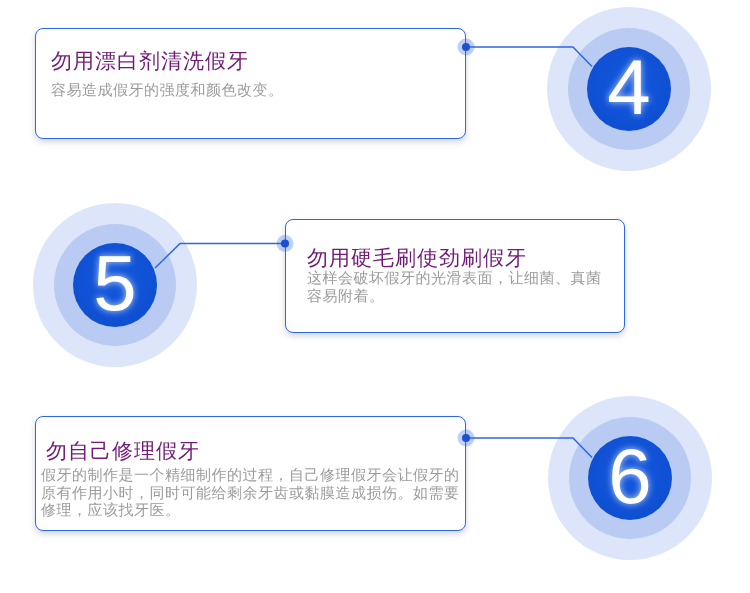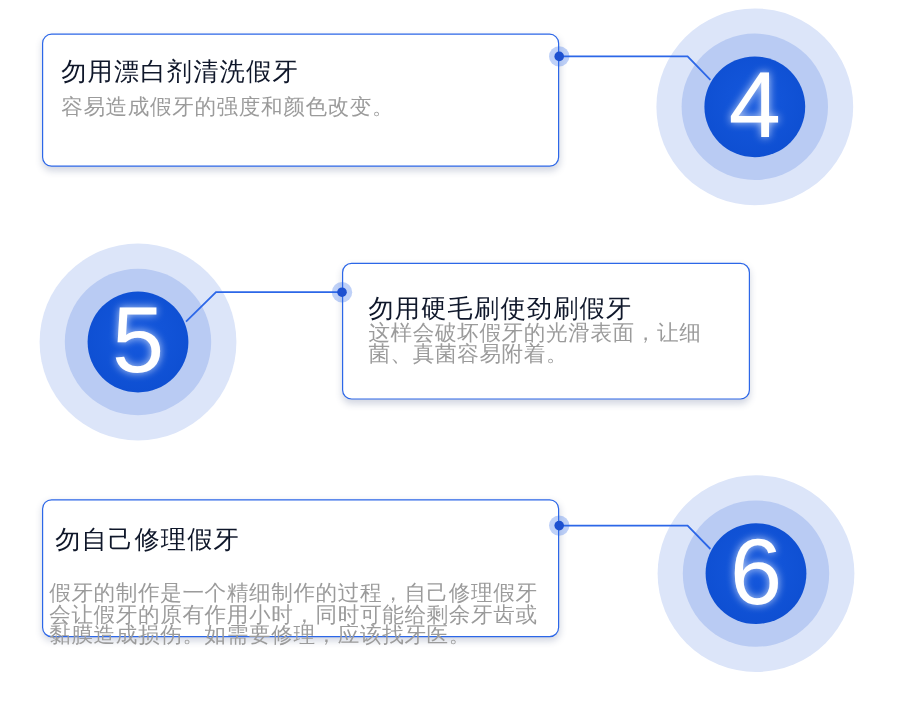--- a/index.html
+++ b/index.html
@@ -35,34 +35,34 @@
   .rings-s6 { left:548px; top:396px; }
 
   
   .card {
     position:absolute; background:#ffffff;
     border:1.5px solid #2c67e8; border-radius:8px;
     box-shadow:0 3px 6px rgba(50,70,120,0.22);
     box-sizing:border-box; z-index:2;
   }
   .card-title {
-    color:#0f172a; font-size:21px; font-weight:500; letter-spacing:1px;
+    color:#701a75; font-size:21px; font-weight:500; letter-spacing:1px;
     line-height:1.1; white-space:nowrap;
   }
   .card-desc {
-    color:#9b9b9b; font-size:18px; font-weight:400;
+    color:#9b9b9b; font-size:15px; font-weight:400;
     font-family:Liberation Sans, sans-serif;
     line-height:17.5px; letter-spacing:0.5px;
   }
   .card-s4 { left:35px; top:28px;  width:431px; height:111px; padding:20px 14px 0 15px; }
   .card-s5 { left:285px; top:219px; width:340px; height:114px; padding:26px 20px 0 21px; }
   .card-s6 { left:35px; top:416px; width:431px; height:115px; padding:22px 16px 0 10px; }
   .card-s4 .card-desc { margin-top:9px;  }
   .card-s5 .card-desc { margin-top:0; }
-  .card-s6 .card-desc { margin-top:24px; margin-left:-5px; width:424px; }
+  .card-s6 .card-desc { margin-top:4px; margin-left:-5px; width:424px; }
 
   
   .connectors {
     position:absolute; left:0; top:0; z-index:3; pointer-events:none;
   }
   .cline { fill:none; stroke:#2c67e8; stroke-width:1.5; }
   .chalo { fill:#2c67e8; opacity:0.3; }
   .cdot  { fill:#1d50d0; }
 </style>
 </head>

